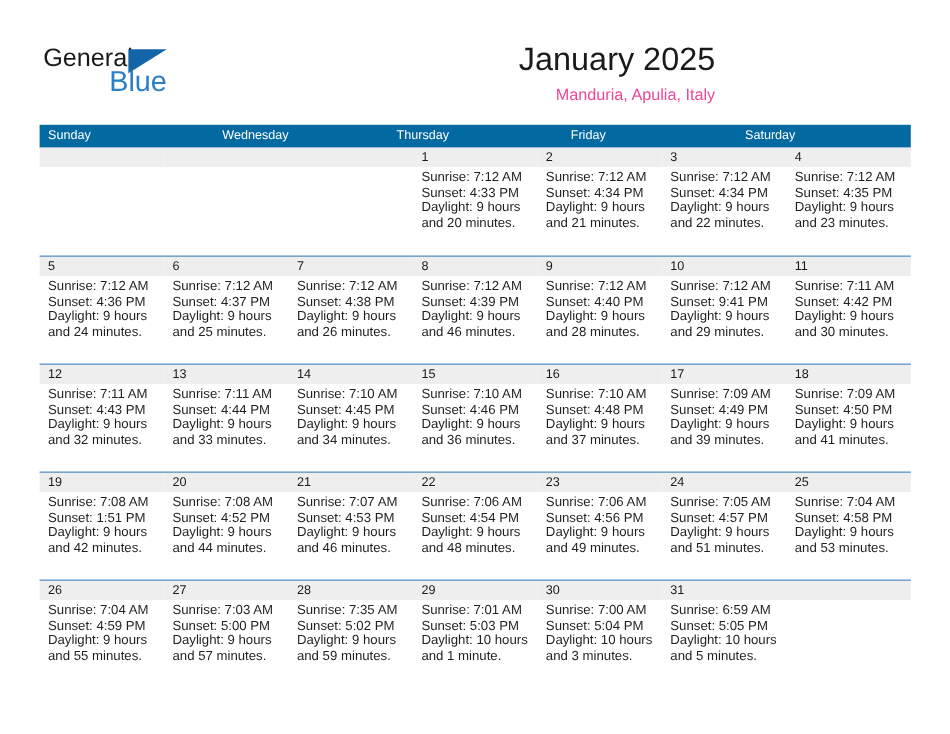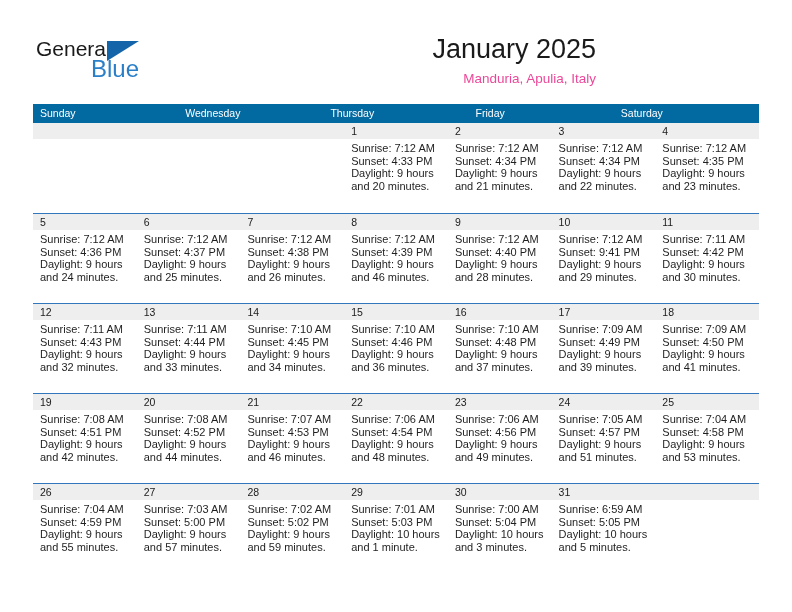--- a/index.html
+++ b/index.html
@@ -332,21 +332,21 @@
               <div>Daylight: 9 hours</div>
               <div>and 41 minutes.</div>
             </div>
           </div>
         </div>
         <div class="week">
           <div class="cell">
             <div class="daynum-bar">19</div>
             <div class="cell-body">
               <div>Sunrise: 7:08 AM</div>
-              <div>Sunset: 4:51 PM</div>
+              <div>Sunset: 1:51 PM</div>
               <div>Daylight: 9 hours</div>
               <div>and 42 minutes.</div>
             </div>
           </div>
           <div class="cell">
             <div class="daynum-bar">20</div>
             <div class="cell-body">
               <div>Sunrise: 7:08 AM</div>
               <div>Sunset: 4:52 PM</div>
               <div>Daylight: 9 hours</div>
@@ -414,21 +414,21 @@
             <div class="cell-body">
               <div>Sunrise: 7:03 AM</div>
               <div>Sunset: 5:00 PM</div>
               <div>Daylight: 9 hours</div>
               <div>and 57 minutes.</div>
             </div>
           </div>
           <div class="cell">
             <div class="daynum-bar">28</div>
             <div class="cell-body">
-              <div>Sunrise: 7:02 AM</div>
+              <div>Sunrise: 7:35 AM</div>
               <div>Sunset: 5:02 PM</div>
               <div>Daylight: 9 hours</div>
               <div>and 59 minutes.</div>
             </div>
           </div>
           <div class="cell">
             <div class="daynum-bar">29</div>
             <div class="cell-body">
               <div>Sunrise: 7:01 AM</div>
               <div>Sunset: 5:03 PM</div>

